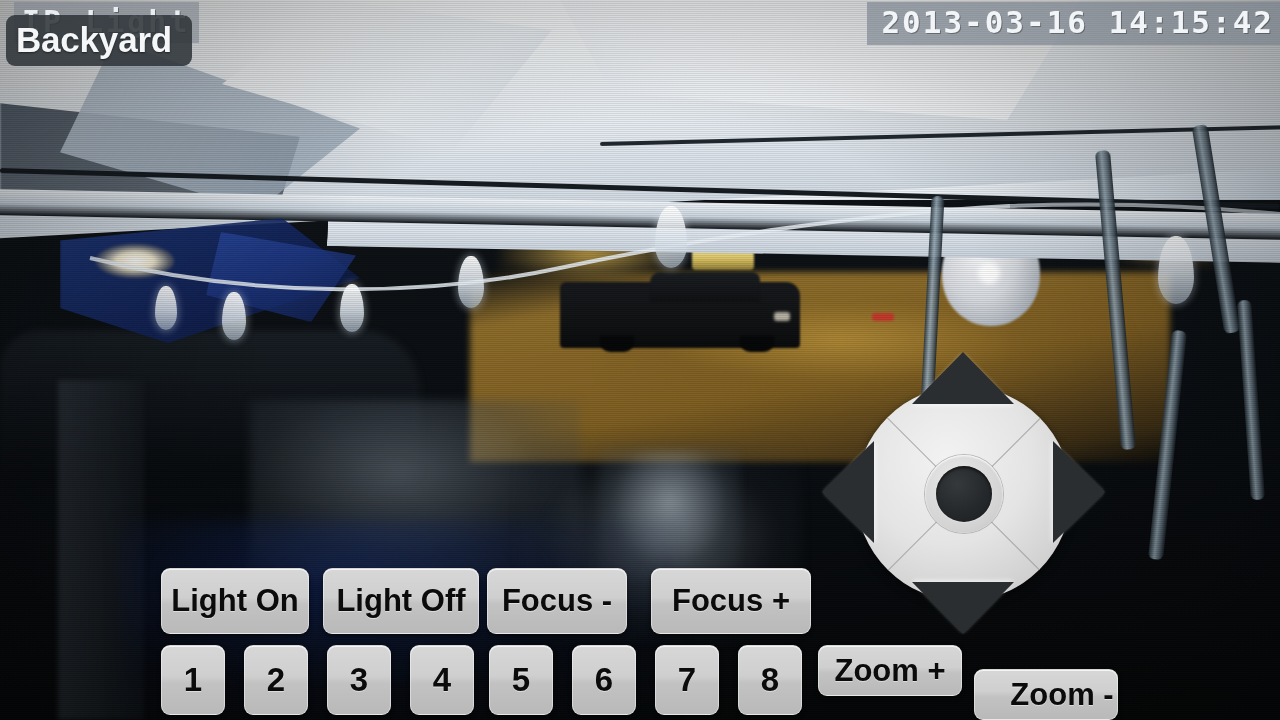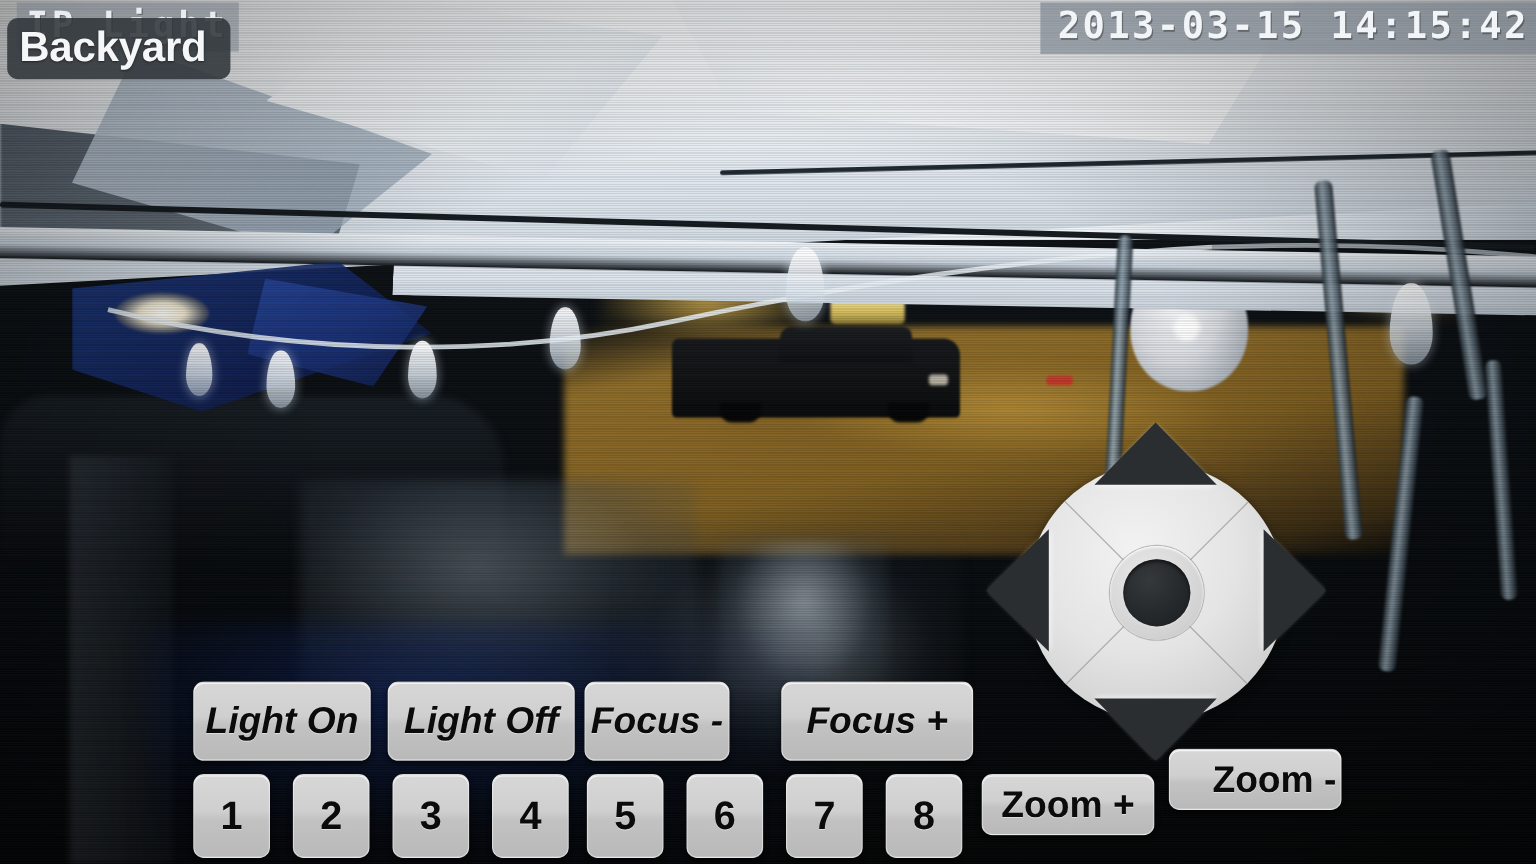--- a/index.html
+++ b/index.html
@@ -439,21 +439,21 @@
     background: linear-gradient(180deg, #d7d7d7 0%, #cfcfcf 44%, #c2c2c2 55%, #b9b9b9 100%);
     color: #0b0b0b;
     font-family: "Liberation Sans", sans-serif;
     font-weight: 700;
     border: 1px solid rgba(255,255,255,0.42);
     box-shadow: 0 2px 4px rgba(0,0,0,0.55), inset 0 1px 0 rgba(255,255,255,0.75);
     text-shadow: 0 1px 0 rgba(255,255,255,0.45);
     user-select: none;
     white-space: nowrap;
   }
-  .btn-wide { height: 66px; font-size: 31px; font-style: italic; }
+  .btn-wide { height: 66px; font-size: 31px; }
   .btn-num  { height: 70px; width: 64px; font-size: 33px; }
   .btn-zoom { height: 51px; font-size: 31px; }
 </style>
 </head>
 <body>
 
 <div id="app">
 
   <div class="video-stage">
 
@@ -515,48 +515,48 @@
     <div class="pipe" style="left:1208px; top:124px; width:16px; height:210px; transform:rotate(-9deg);"></div>
     <div class="pipe" style="left:1160px; top:330px; width:15px; height:230px; transform:rotate(6deg);"></div>
     <div class="pipe" style="left:1244px; top:300px; width:14px; height:200px; transform:rotate(-4deg);"></div>
 
     <div class="vignette"></div>
     <div class="scanlines"></div>
   </div>
 
   <div class="osd-name">IP Light</div>
 
-  <div class="osd-time">2013-03-15 14:15:42</div>
+  <div class="osd-time">2013-03-16 14:15:42</div>
 
   <div class="title-chip">Backyard</div>
 
   <div class="dpad">
     <div class="dpad-disc"></div>
     <div class="dpad-split">
       <i class="a"></i>
         <i class="b"></i>
     </div>
     <div class="arrow arrow-up"></div>
     <div class="arrow arrow-down"></div>
     <div class="arrow arrow-left"></div>
     <div class="arrow arrow-right"></div>
     <div class="dpad-hub-ring"></div>
     <div class="dpad-hub"></div>
   </div>
 
   <div class="btn btn-wide" style="left:161px; top:568px; width:148px;">Light On</div>
   <div class="btn btn-wide" style="left:323px; top:568px; width:156px;text-align:center;">Light Off</div>
-  <div class="btn btn-wide" style="left:487px; top:568px; width:121px;">Focus -</div>
+  <div class="btn btn-wide" style="left:487px; top:568px; width:140px;">Focus -</div>
   <div class="btn btn-wide" style="left:651px; top:568px; width:160px;">Focus +</div>
 
   <div class="btn btn-num" style="left:161px; top:645px;">1</div>
   <div class="btn btn-num" style="left:244px; top:645px;">2</div>
   <div class="btn btn-num" style="left:327px; top:645px;">3</div>
   <div class="btn btn-num" style="left:410px; top:645px;">4</div>
   <div class="btn btn-num" style="left:489px; top:645px;">5</div>
   <div class="btn btn-num" style="left:572px; top:645px;">6</div>
   <div class="btn btn-num" style="left:655px; top:645px;">7</div>
   <div class="btn btn-num" style="left:738px; top:645px;">8</div>
 
   <div class="btn btn-zoom" style="left:818px; top:645px; width:144px;">Zoom +</div>
-  <div class="btn btn-zoom" style="left:974px; top:624px; width:144px;padding-left:32px;">Zoom -</div>
+  <div class="btn btn-zoom" style="left:974px; top:669px; width:144px;padding-left:32px;">Zoom -</div>
 
 </div>
 
 </body></html>

